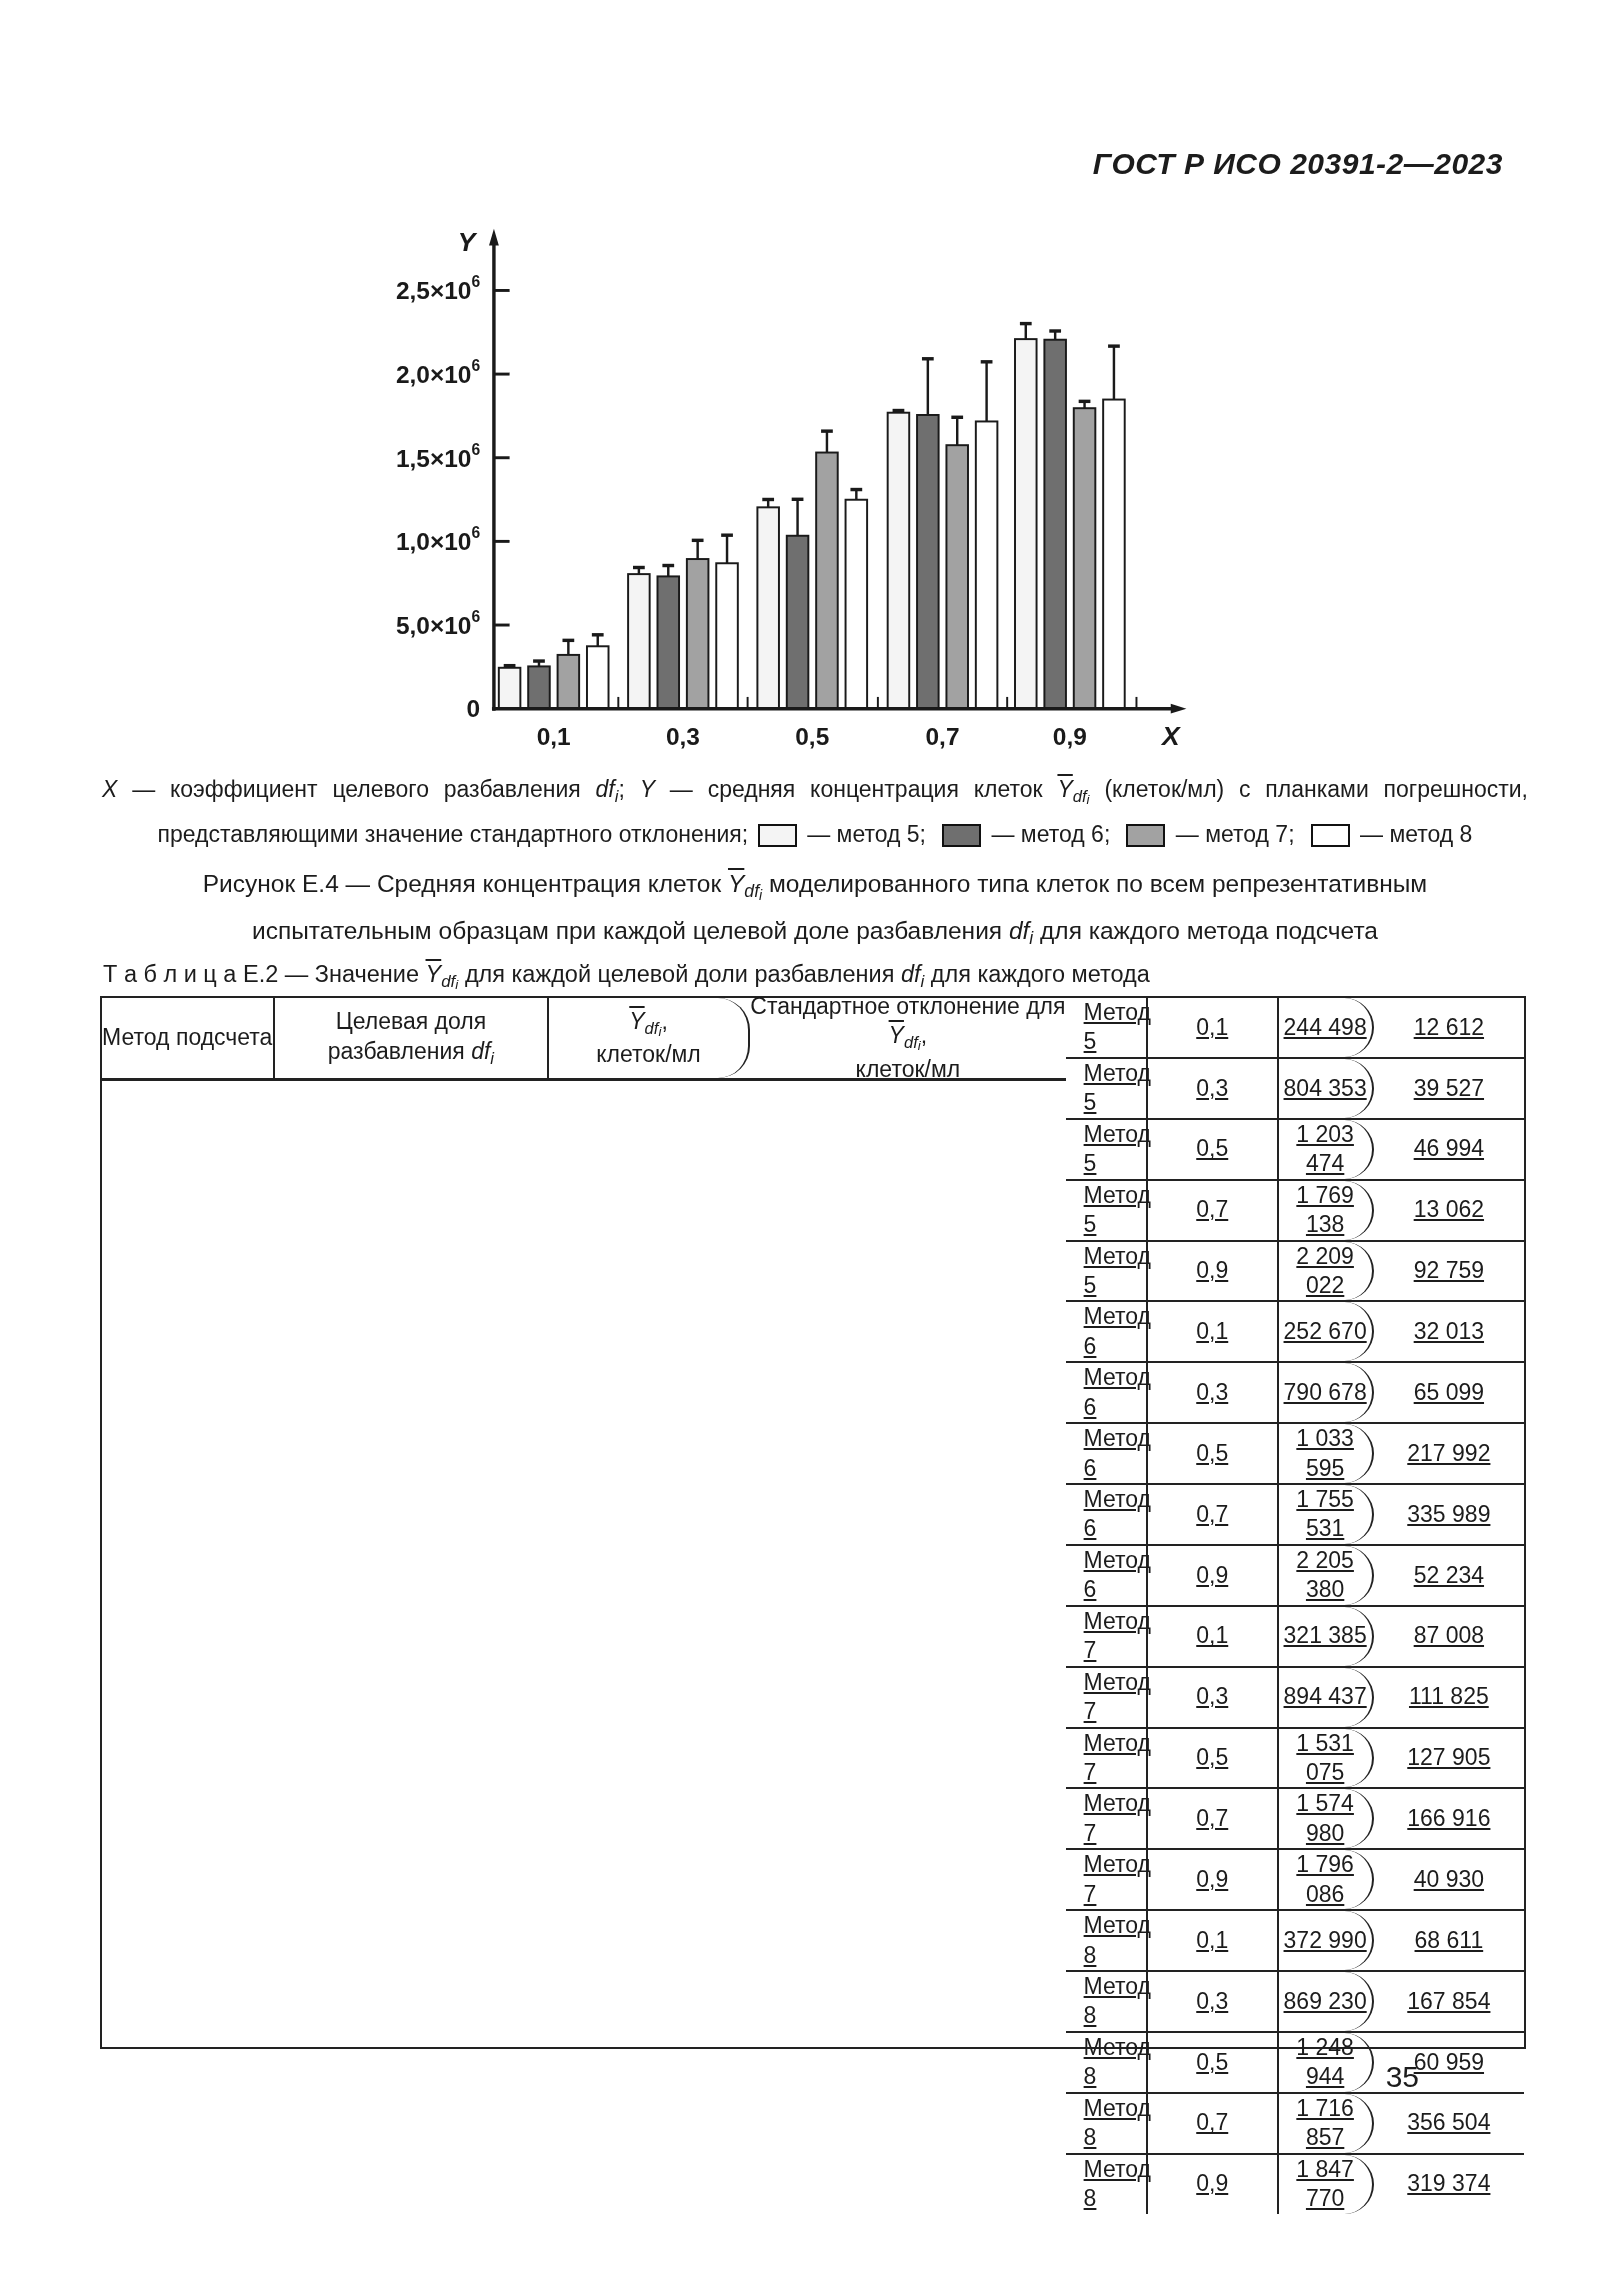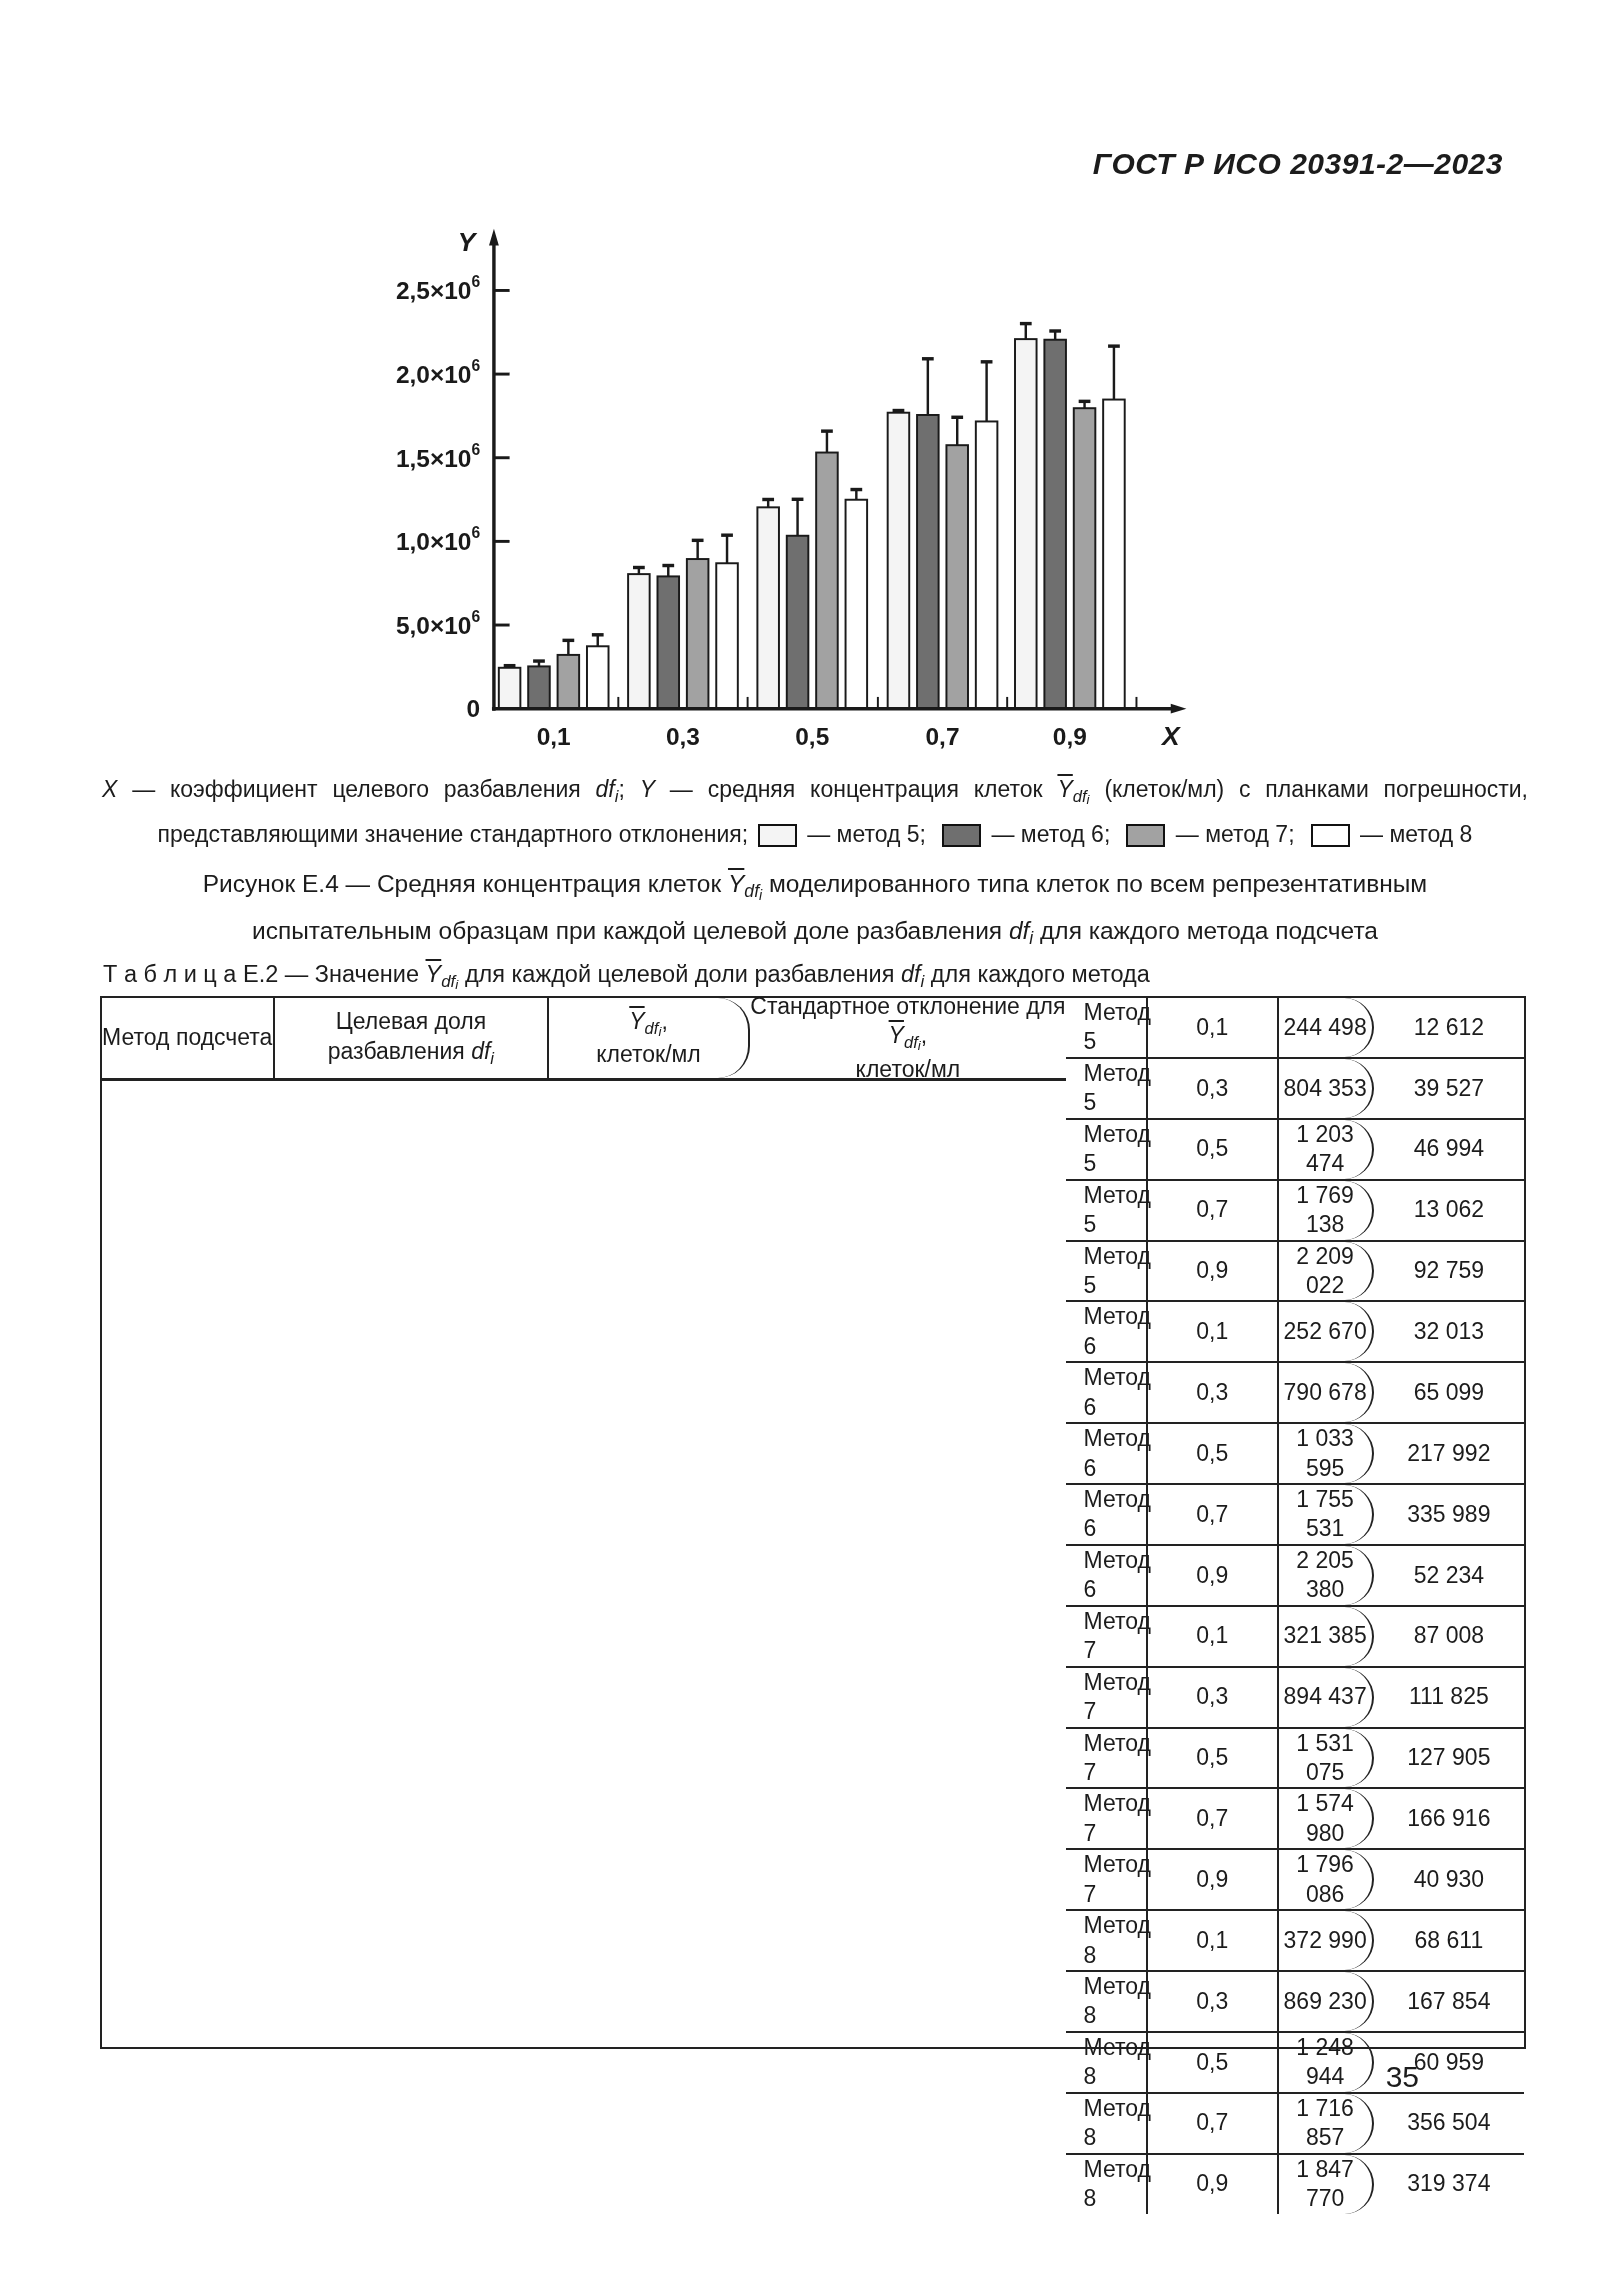--- a/index.html
+++ b/index.html
@@ -48,21 +48,21 @@
     position:absolute; left:88px; top:996px; width:1426px; height:1053px;
     border:2.9px solid #222; box-sizing:border-box;
     display:flex; flex-direction:row;
     font-size:23px;
   }
   #thead{
     height:80px; flex:0 0 auto; display:flex;
     border-bottom:3.9px solid #222;
   }
   #table-body{flex:1 1 auto; display:flex; flex-direction:column;}
-  .trow{flex:1 1 0; display:flex;}
+  .trow{flex:1 1 0; display:flex;text-decoration:underline;}
   .trow + .trow{border-top:2.9px solid #222;}
   .tcell{
     display:flex; align-items:center; justify-content:center;
     box-sizing:border-box; border-right:2px solid #222;
     text-align:center; line-height:1.28;
   }
   .tcell:last-child{border-right:none;}
   .cw1{width:17.9%;} .cw2{width:28.5%;} .cw3{width:20.8%;border-radius:32px;} .cw4{width:32.8%;}
   .tcell.left{justify-content:flex-start; padding-left:17.6px; text-align:left;}
 

